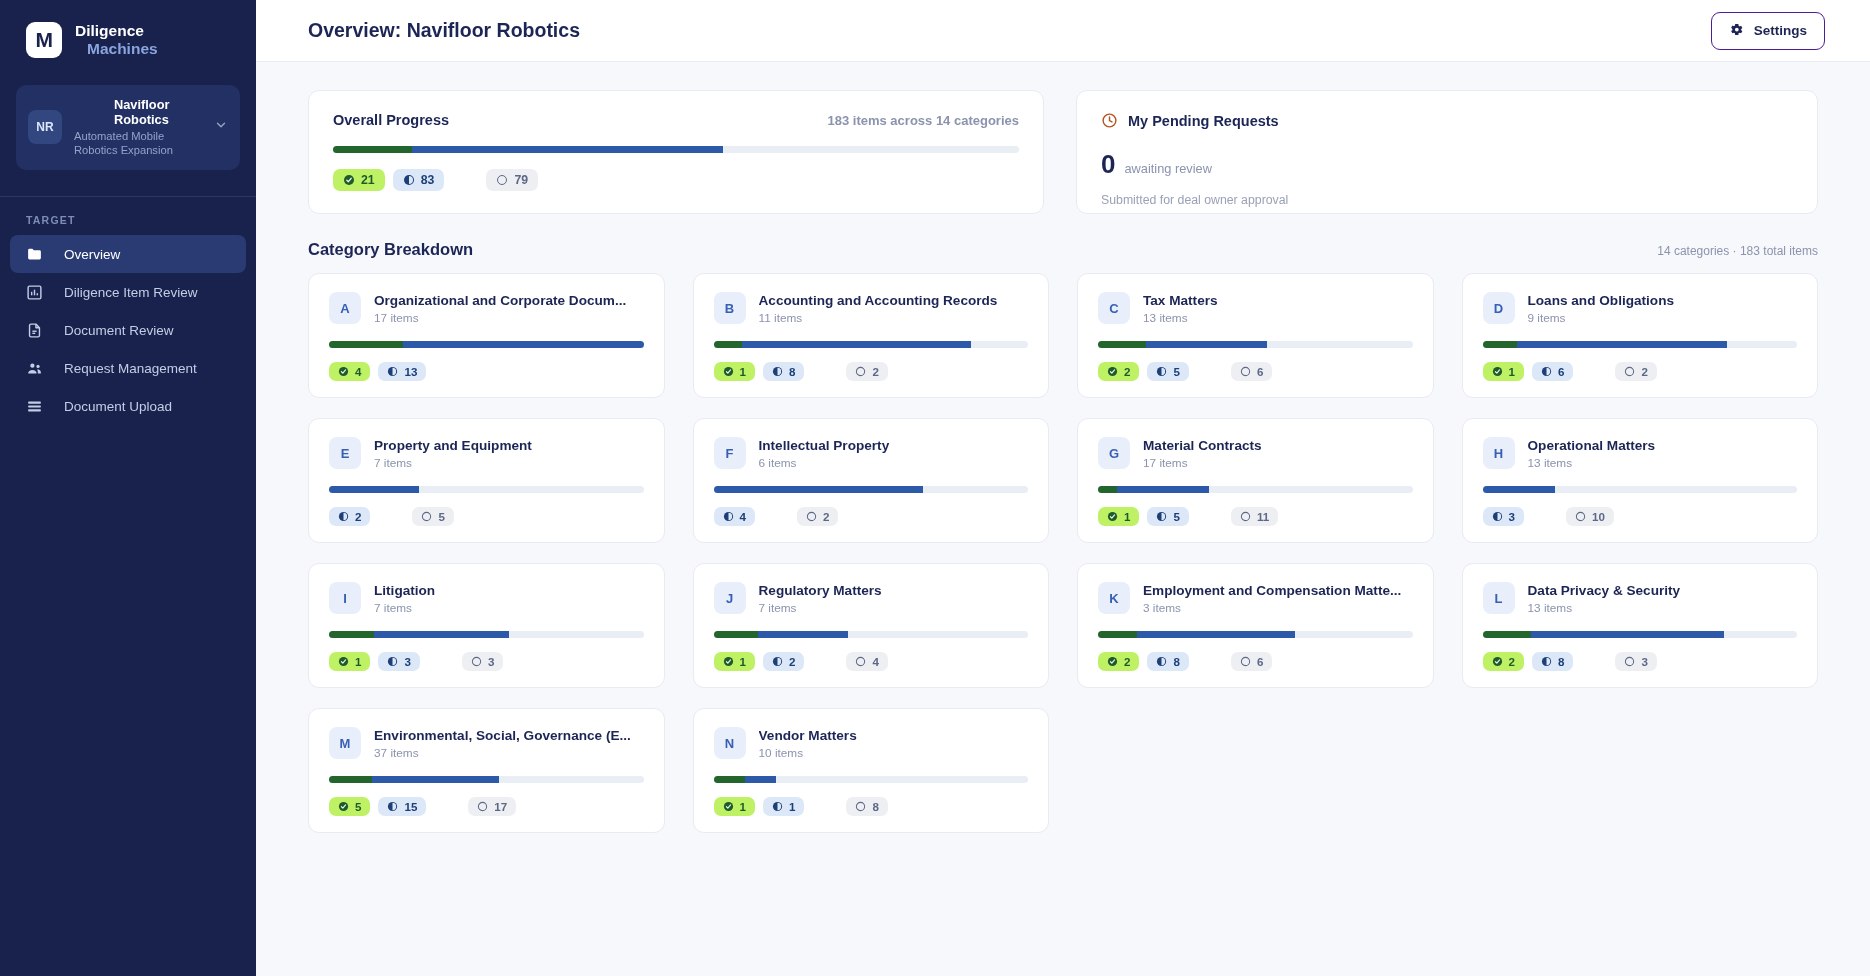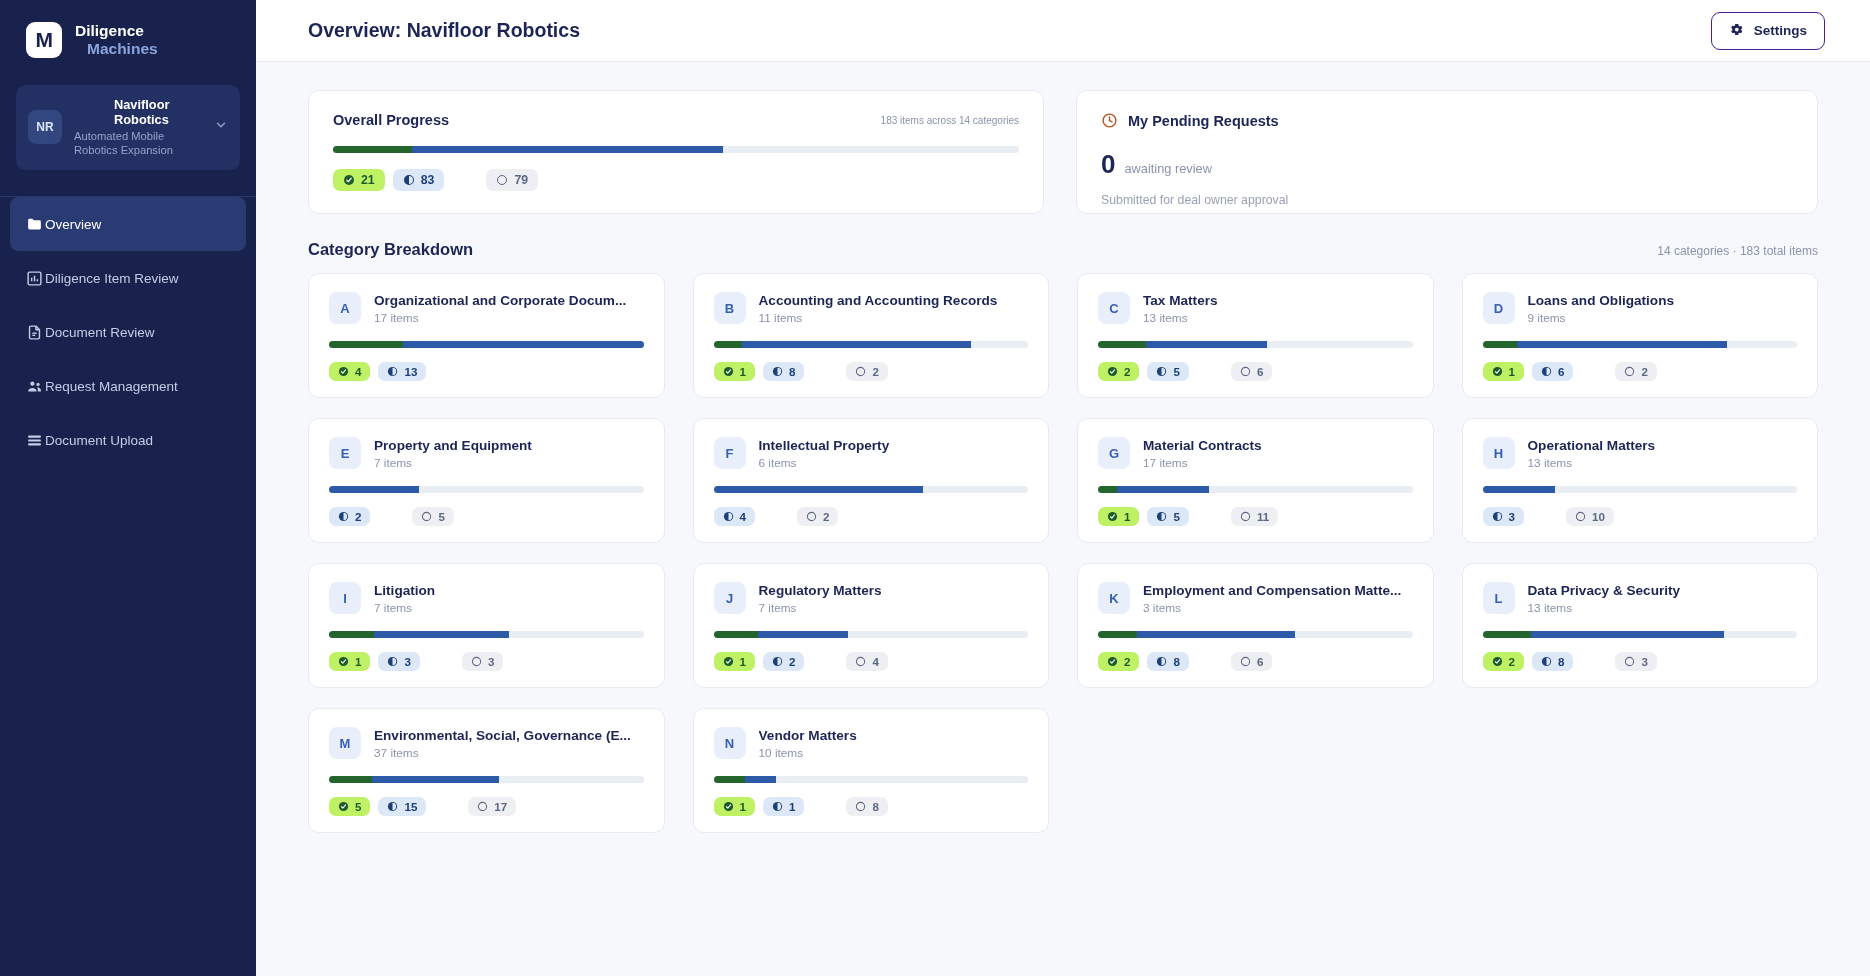--- a/index.html
+++ b/index.html
@@ -54,22 +54,22 @@
   .chevron { flex: 0 0 14px; color: #93a3c9; }
 
   .nav-sep {
     margin: 26px 0 0 0; height: 1px; background: #2a3666;
   }
   .nav-label {
     font-size: 10.5px; letter-spacing: 1.2px; color: #7d8db6;
     font-weight: bold; padding: 17px 0 9px 26px;
   }
   .nav-item {
-    display: flex; align-items: center; gap: 2px;
-    height: 54px; margin: 0 10px; padding-left: 16px;
+    display: flex; align-items: center; gap: 21px;
+    height: 38px; margin: 0 10px; padding-left: 16px;
     border-radius: 8px;
     font-size: 13.5px; color: #c3cde6;
     cursor: pointer;
   }
   .nav-item.active { background: #2a3a72; color: #ffffff; }
   .nav-item .nav-icon { width: 17px; height: 17px; display: flex; align-items: center; justify-content: center; }
   .nav-item .nav-icon svg { display: block; }
 
   
   .main { flex: 1 1 auto; height: 976px; display: flex; flex-direction: column; background: #f6f8fb; overflow: hidden; }
@@ -92,21 +92,21 @@
 
   .top-cards { display: flex; gap: 32px; }
   .card {
     background: #fff; border: 1px solid #e7ebf2; border-radius: 11px;
   }
   .progress-card { flex: 0 0 736px; padding: 21px 24px 24px 24px; height: 124px; }
   .pending-card { flex: 1 1 auto; padding: 21px 24px 24px 24px; height: 124px; }
 
   .card-head { display: flex; align-items: center; justify-content: space-between; }
   .card-title { font-size: 14.5px; font-weight: bold; color: #1c2555; }
-  .card-meta { font-size: 10px; color: #8b93ad; }
+  .card-meta { font-size: 13px; color: #8b93ad; font-weight: bold; }
 
   .bar {
     height: 7px; border-radius: 4px; background: #e9edf4;
     margin-top: 18px; display: flex; overflow: hidden;
   }
   .bar .seg-done { background: #24652d; height: 100%; }
   .bar .seg-prog { background: #2d5aa8; height: 100%; }
 
   .chips { display: flex; gap: 8px; margin-top: 16px; }
   .chip {
@@ -178,20 +178,21 @@
         <div class="target-desc">Automated Mobile Robotics Expansion</div>
       </div>
       <span class="chevron">
         <svg width="14" height="14" viewBox="0 0 24 24" fill="none" stroke="currentColor" stroke-width="2.4" stroke-linecap="round" stroke-linejoin="round">
             <polyline points="6 9 12 15 18 9"></polyline>
           </svg>
       </span>
     </div>
 
     <div class="nav-sep"></div>
+    <div class="nav-label">TARGET</div>
 
     <nav>
       <div class="nav-item active">
         <span class="nav-icon">
           <svg width="17" height="17" viewBox="0 0 24 24" fill="currentColor">
               <path d="M3 6a2 2 0 0 1 2-2h4l2 2h8a2 2 0 0 1 2 2v9a2 2 0 0 1-2 2H5a2 2 0 0 1-2-2z"></path>
             </svg>
         </span>
         <span>Overview</span>
       </div>

